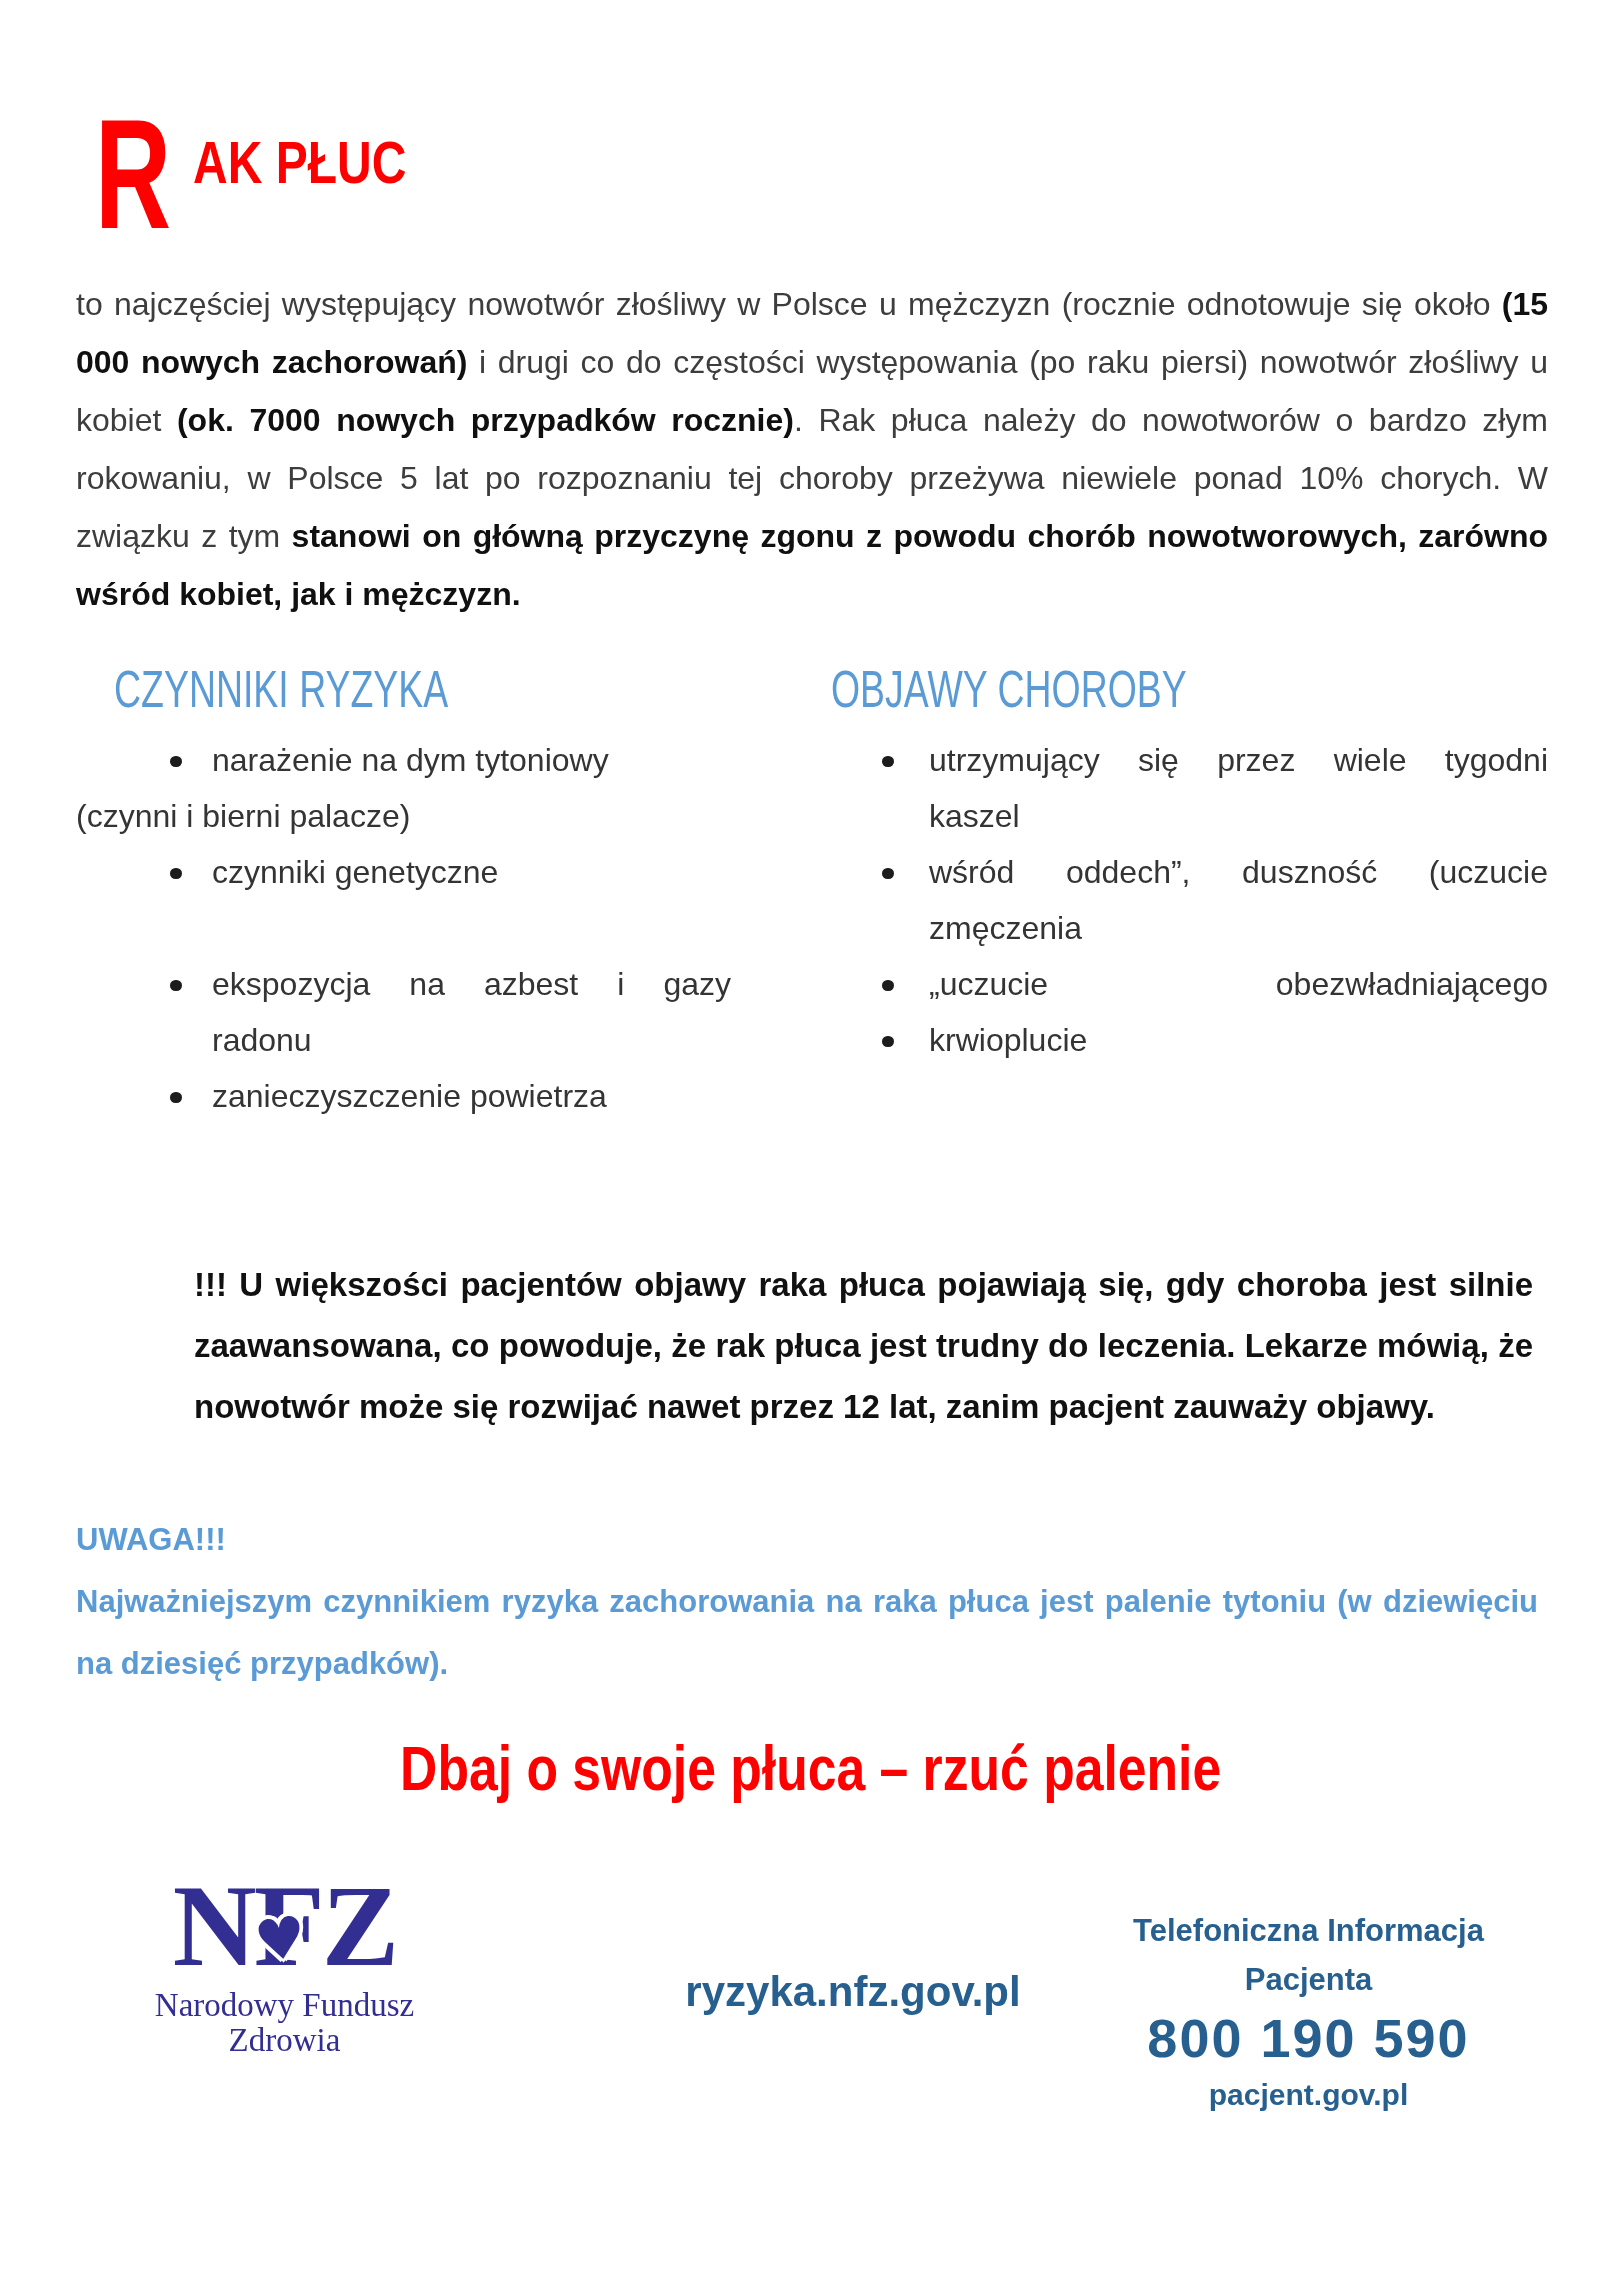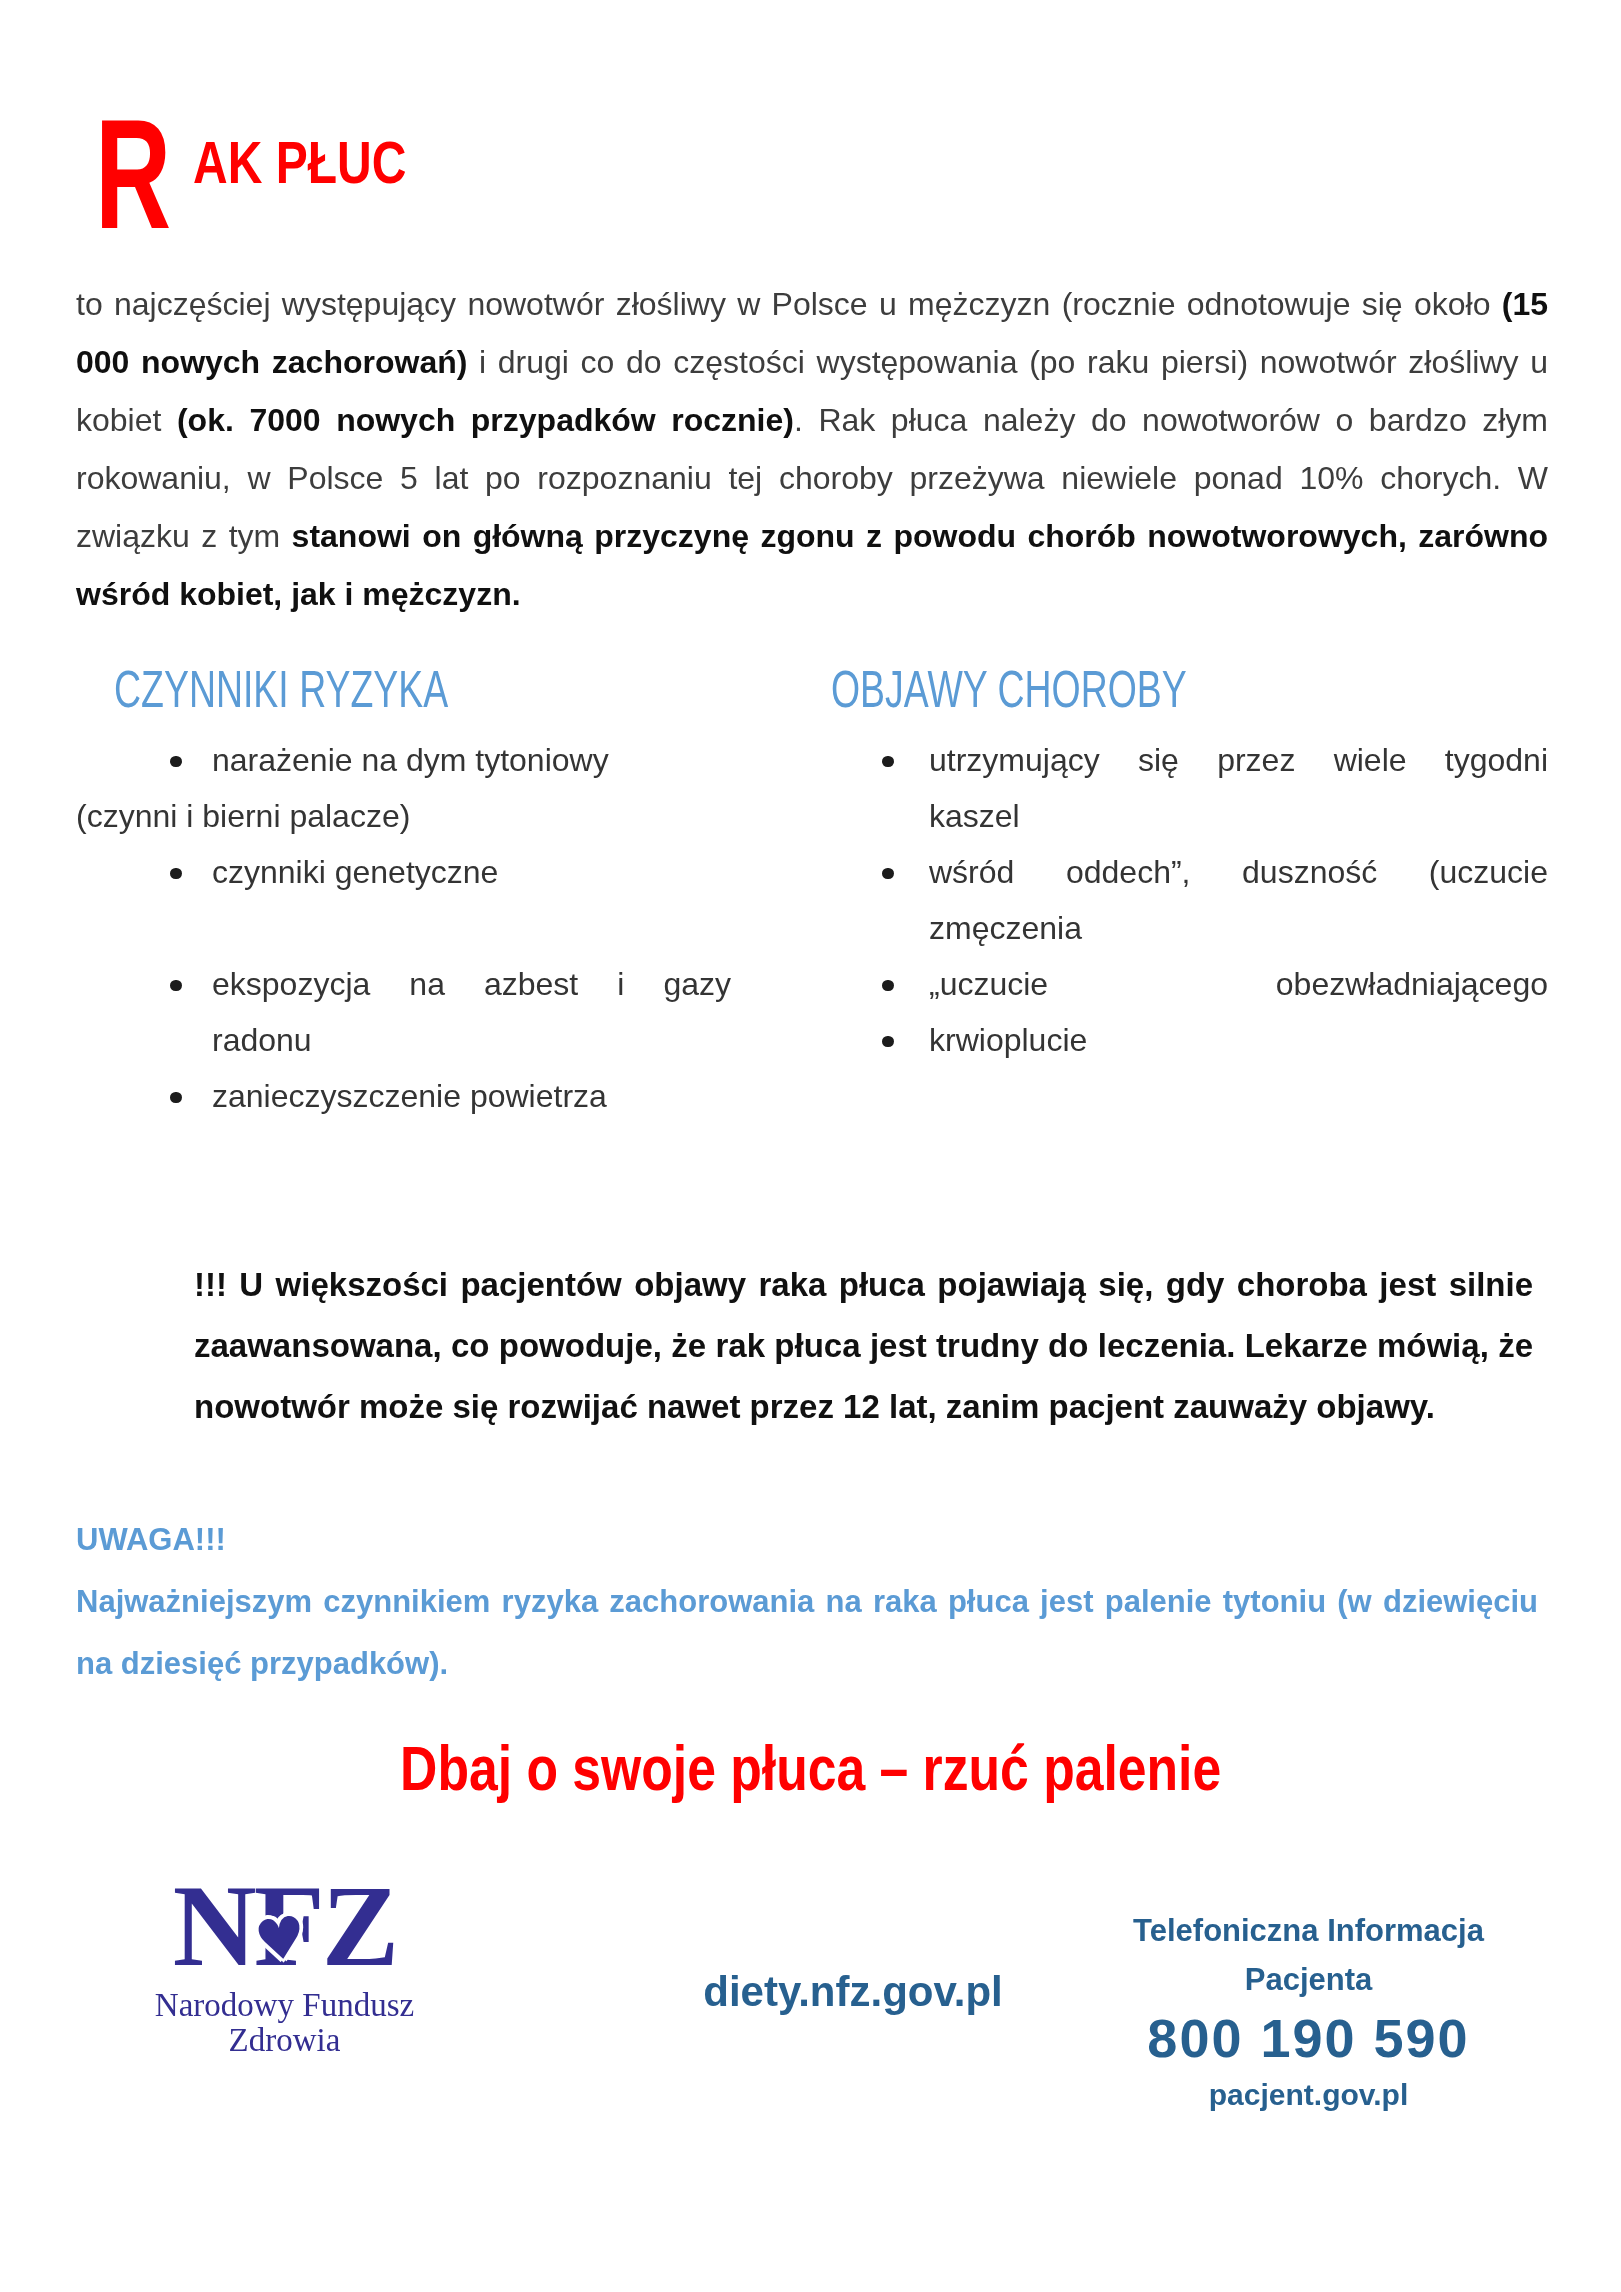--- a/index.html
+++ b/index.html
@@ -179,21 +179,21 @@
   </div>
 
   <div class="logo">
     <div class="logo-text">
       <span>NFZ</span>
       <span class="logo-heart">♥</span>
     </div>
     <div class="logo-sub">Narodowy Fundusz Zdrowia</div>
   </div>
 
-  <div class="site">diety.nfz.gov.pl</div>
+  <div class="site">ryzyka.nfz.gov.pl</div>
 
   <div class="tel">
     <div class="tel-l1">Telefoniczna Informacja</div>
     <div class="tel-l2">Pacjenta</div>
     <div class="tel-num">800 190 590</div>
     <div class="tel-site">pacjent.gov.pl</div>
   </div>
 
 </div>
 

